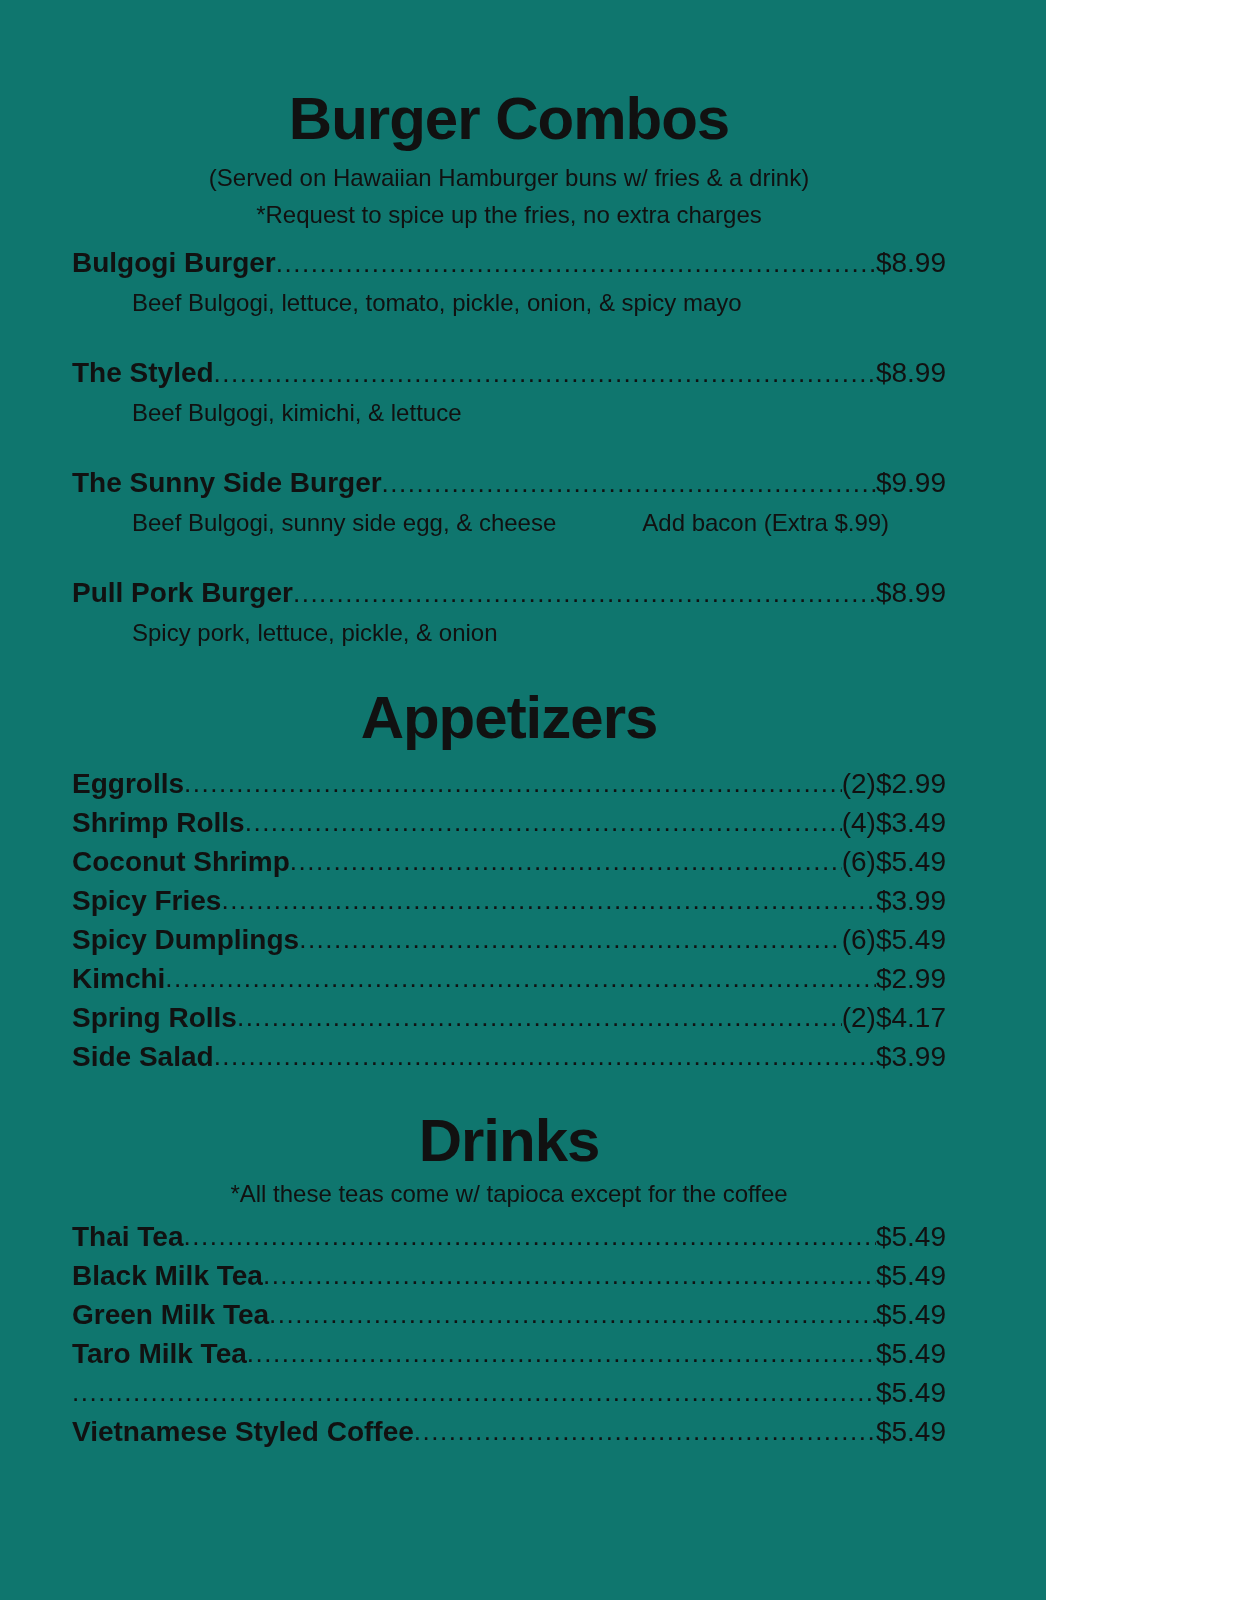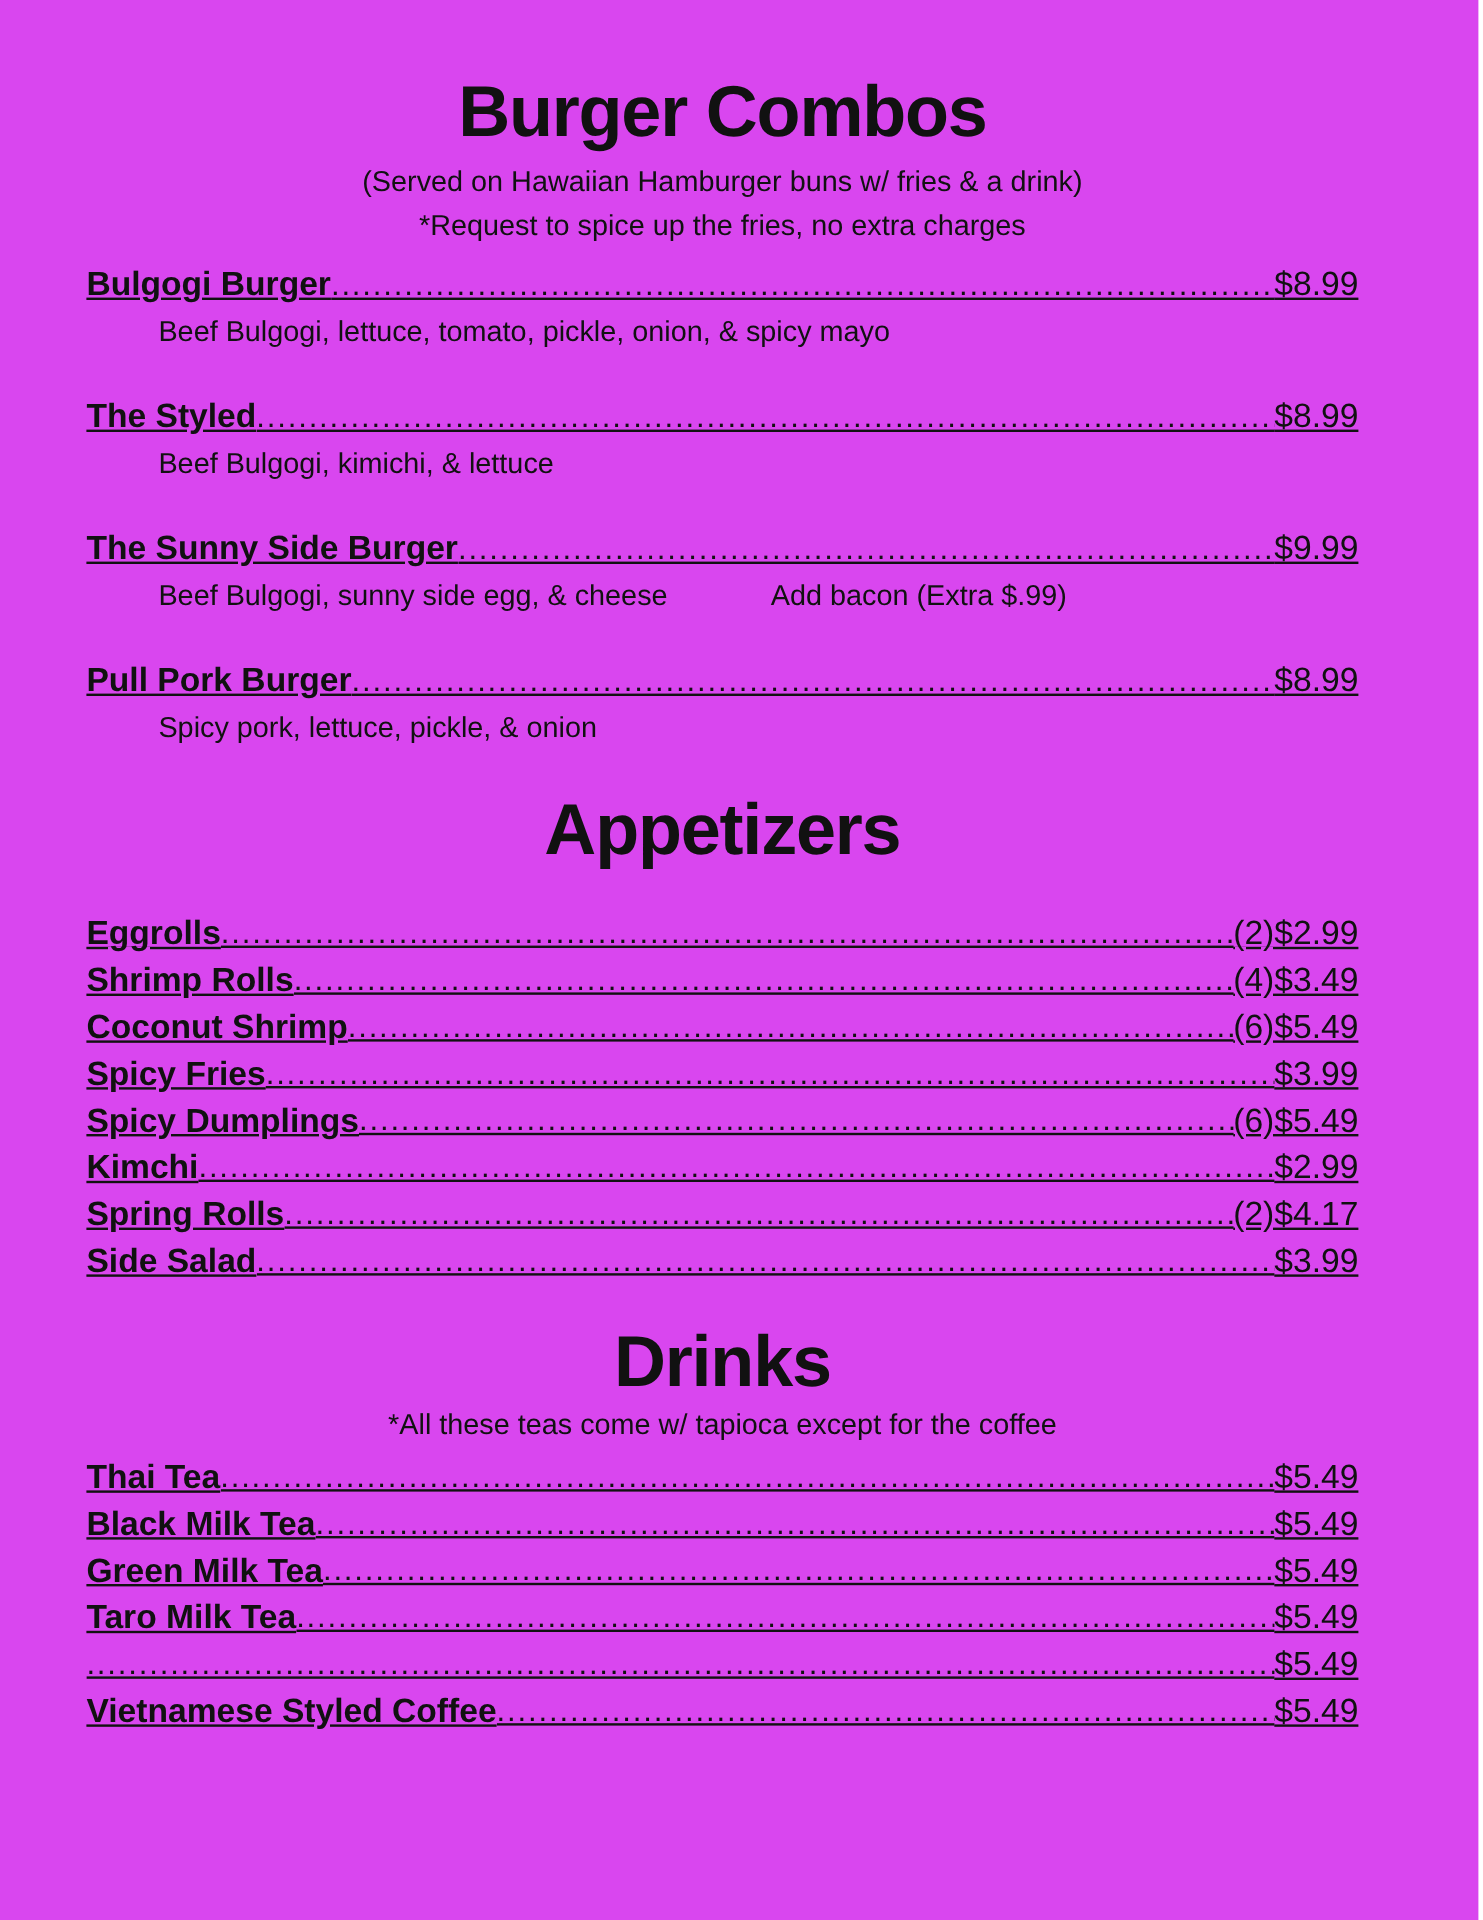--- a/index.html
+++ b/index.html
@@ -9,50 +9,49 @@
     color: #111111;
     font-family: "Liberation Sans", sans-serif;
   }
   body {
     width: 1236px;
     min-height: 1600px;
     box-sizing: border-box;
   }
   .menu-page {
     box-sizing: border-box;
-    width: 1232px;
+    width: 1046px;
     min-height: 1600px;
-    padding: 58px 100px 40px 72px;
-    background: #d946ef;
+    padding: 84px 100px 40px 72px;
+    background: #0f766e;
   }
   .section-title {
     text-align: center;
     font-size: 60px;
     font-weight: 700;
     line-height: 1.15;
     letter-spacing: -1px;
     margin: 0;
   }
   .title-first { margin-bottom: 6px; }
-  .title-appetizers { margin: 26px 0 32px 0; }
+  .title-appetizers { margin: 26px 0 12px 0; }
   .title-drinks { margin: 30px 0 0 0; }
   .subtitle {
     text-align: center;
     font-size: 24px;
     font-weight: 400;
     line-height: 1.55;
   }
   .subtitle-group { margin-bottom: 10px; }
   .drinks-subtitle { margin-bottom: 4px; }
   .item-row {
     display: flex;
     align-items: flex-start;
     font-size: 28px;
     line-height: 40px;
-    text-decoration: underline;
   }
   .item-name {
     font-weight: 700;
     white-space: nowrap;
   }
   .dots {
     flex: 1 1 auto;
     overflow: hidden;
     white-space: nowrap;
     min-width: 16px;

